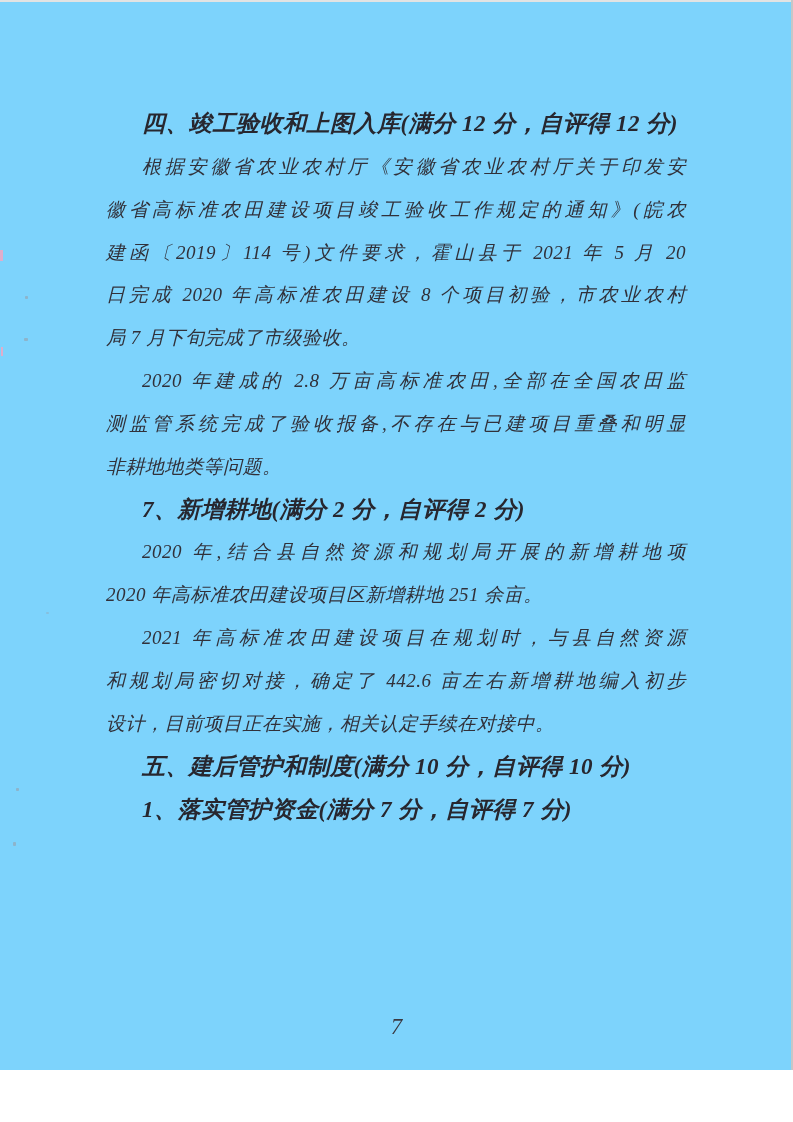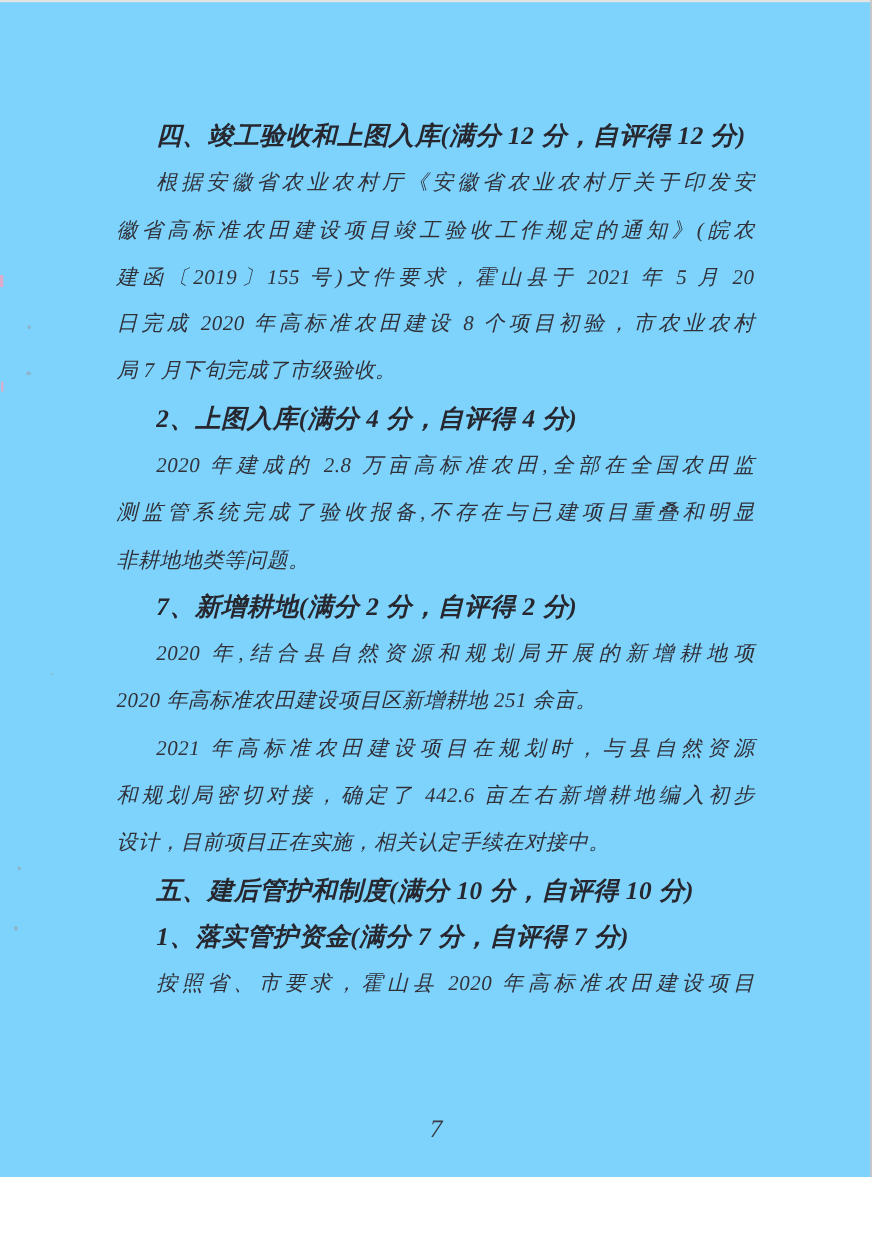--- a/index.html
+++ b/index.html
@@ -96,33 +96,31 @@
   <div class="speck s1"></div>
   <div class="speck s2"></div>
   <div class="speck s3"></div>
   <div class="speck s4"></div>
   <div class="speck s5"></div>
 
   <div class="text-block">
     <div class="line bold indent">四、竣工验收和上图入库(满分 12 分，自评得 12 分)</div>
     <div class="line indent justify">根据安徽省农业农村厅《安徽省农业农村厅关于印发安</div>
     <div class="line justify">徽省高标准农田建设项目竣工验收工作规定的通知》(皖农</div>
-    <div class="line justify">建函〔2019〕155 号)文件要求，霍山县于 2021 年 5 月 20</div>
+    <div class="line justify">建函〔2019〕114 号)文件要求，霍山县于 2021 年 5 月 20</div>
     <div class="line justify">日完成 2020 年高标准农田建设 8 个项目初验，市农业农村</div>
     <div class="line">局 7 月下旬完成了市级验收。</div>
-    <div class="line bold indent">2、上图入库(满分 4 分，自评得 4 分)</div>
     <div class="line indent justify">2020 年建成的 2.8 万亩高标准农田,全部在全国农田监</div>
     <div class="line justify">测监管系统完成了验收报备,不存在与已建项目重叠和明显</div>
     <div class="line">非耕地地类等问题。</div>
     <div class="line bold indent">7、新增耕地(满分 2 分，自评得 2 分)</div>
     <div class="line indent justify">2020 年,结合县自然资源和规划局开展的新增耕地项</div>
     <div class="line">2020 年高标准农田建设项目区新增耕地 251 余亩。</div>
     <div class="line indent justify">2021 年高标准农田建设项目在规划时，与县自然资源</div>
     <div class="line justify">和规划局密切对接，确定了 442.6 亩左右新增耕地编入初步</div>
     <div class="line">设计，目前项目正在实施，相关认定手续在对接中。</div>
     <div class="line bold indent">五、建后管护和制度(满分 10 分，自评得 10 分)</div>
     <div class="line bold indent">1、落实管护资金(满分 7 分，自评得 7 分)</div>
-    <div class="line indent justify">按照省、市要求，霍山县 2020 年高标准农田建设项目</div>
   </div>
 
   <div class="footer">7</div>
 
 </div>
 
 </body></html>

